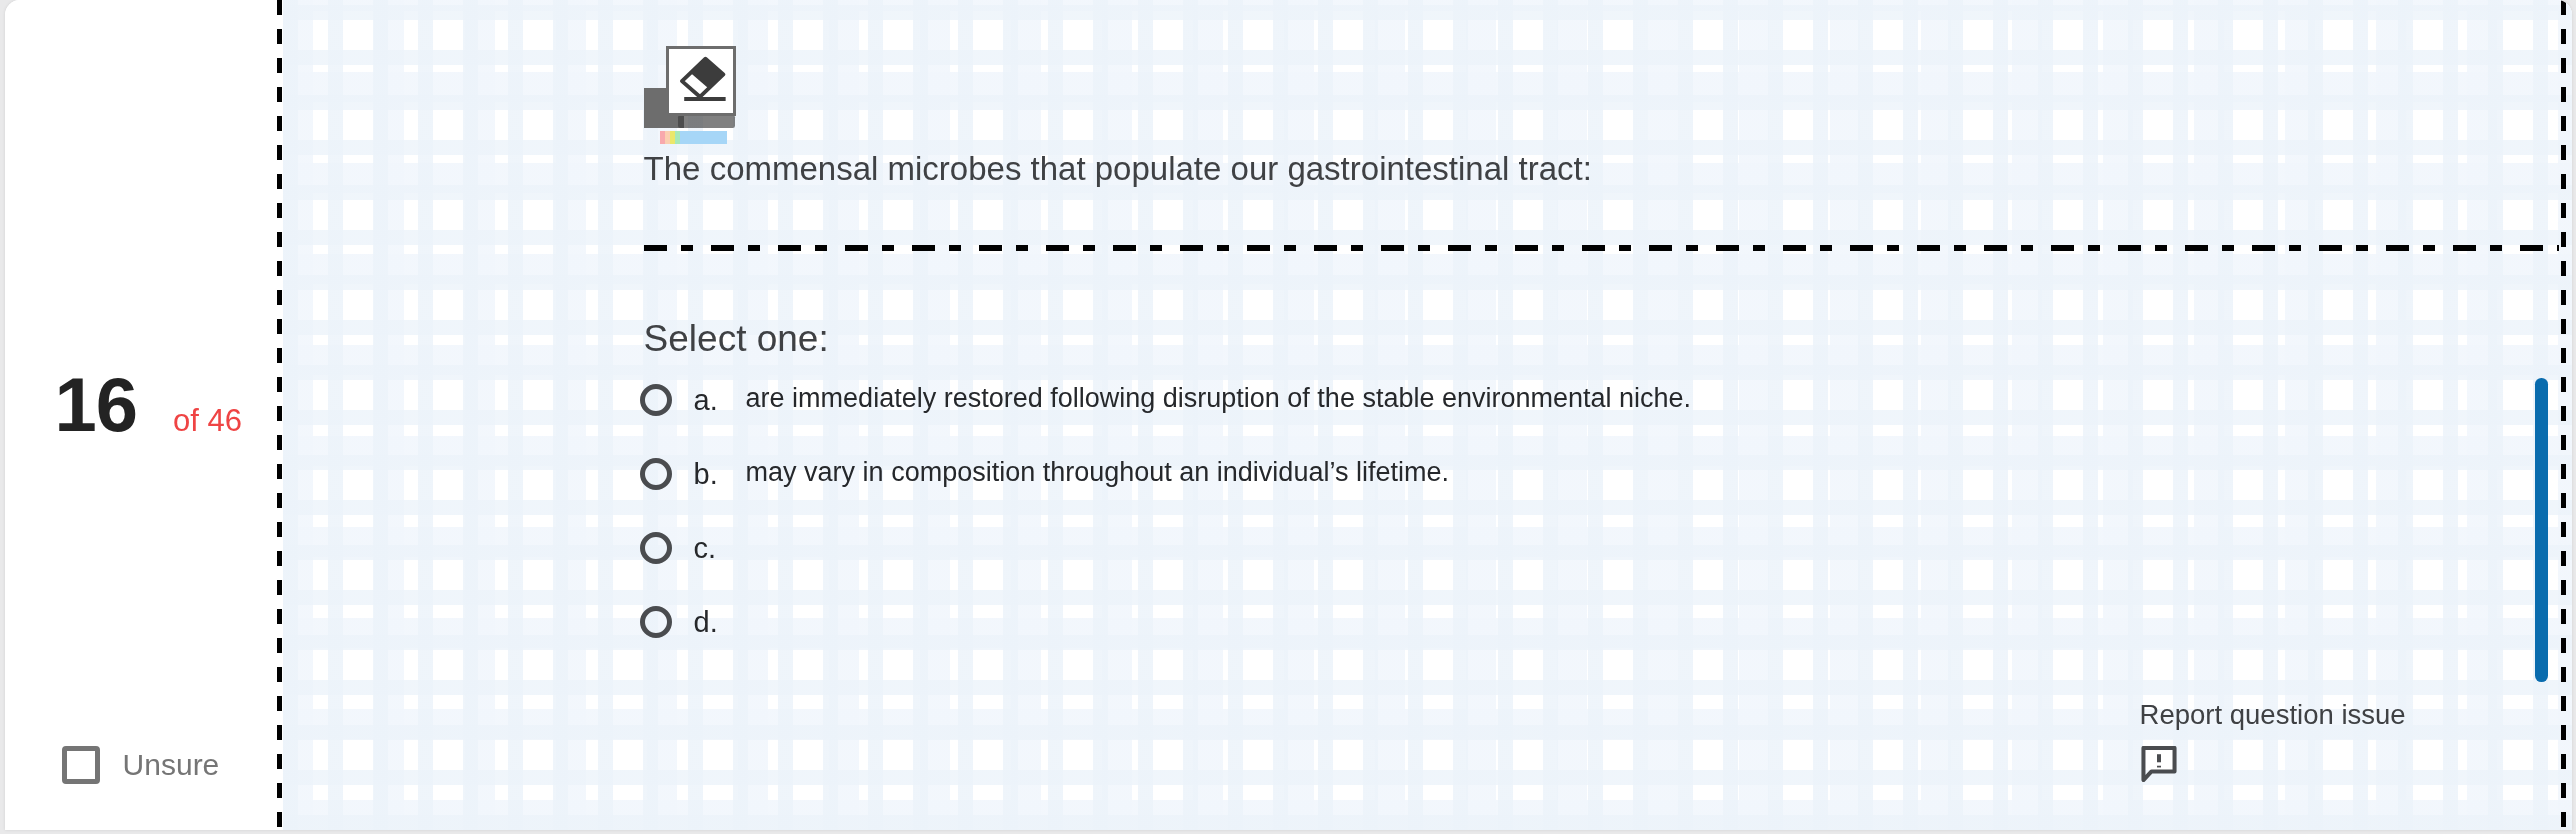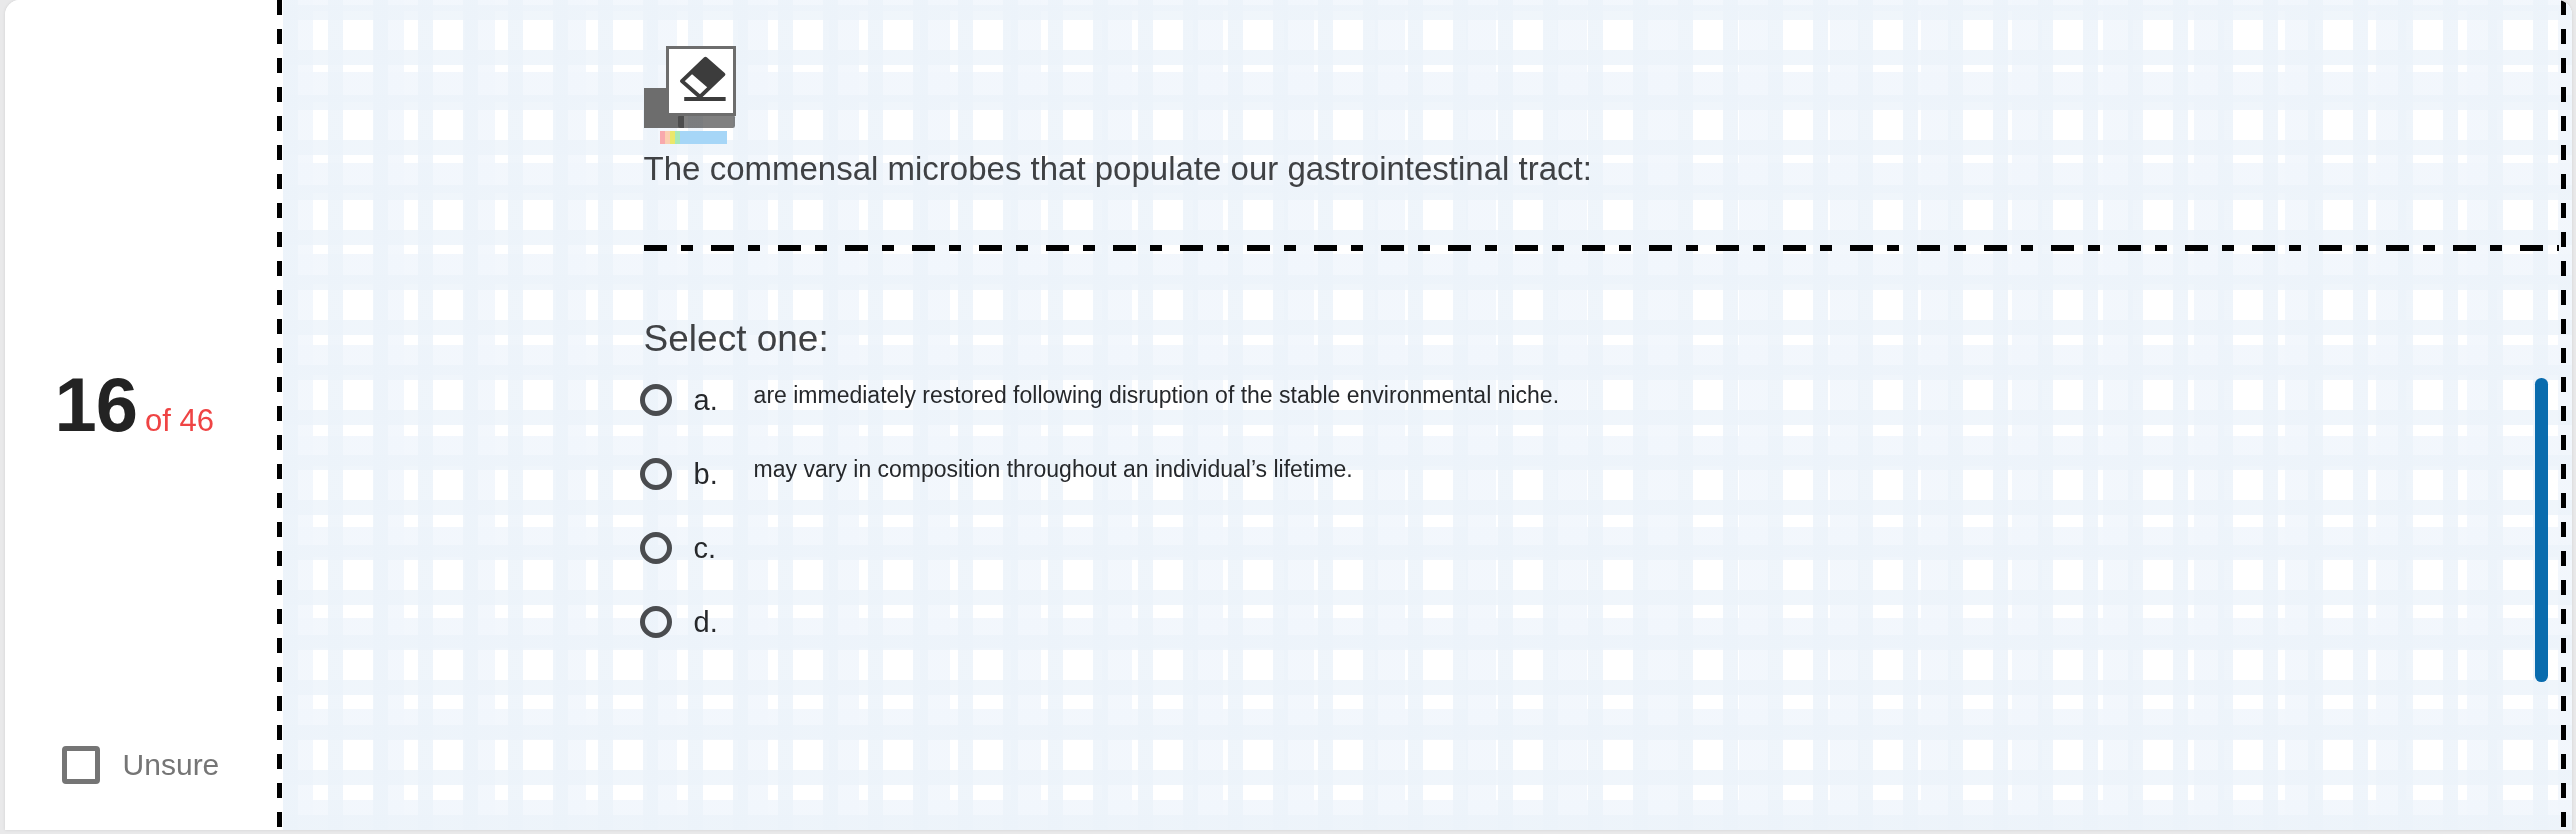--- a/index.html
+++ b/index.html
@@ -48,20 +48,21 @@
     background-repeat: repeat-y;
   }
 
   #question-counter {
     position: absolute;
     left: 50px;
     top: 367px;
     display: flex;
     align-items: baseline;
     white-space: nowrap;
+    gap: 28px;
   }
   #q-num {
     font-size: 76px;
     font-weight: bold;
     color: #232323;
     letter-spacing: -1.1px;
     line-height: 1;
   }
   #q-total {
     font-size: 31px;
@@ -235,24 +236,24 @@
   .option-letter {
     position: absolute;
     left: 54px;
     top: 3.4px;
     font-size: 29px;
     color: #26282b;
     line-height: 32px;
   }
   .option-text {
     position: absolute;
-    left: 114px;
+    left: 106px;
     top: 0;
     width: 1187px;
-    font-size: 23px;
+    font-size: 27px;
     color: #26282b;
     line-height: 1.26;
   }
 
   
   #mark-badge {
     position: absolute;
     right: 57px;
     top: 72px;
     width: 106px;
@@ -379,20 +380,28 @@
         <span class="option-letter">c.</span>
       </div>
 
       <div class="option-row">
         <span class="option-radio"></span>
         <span class="option-letter">d.</span>
       </div>
     </div>
 
 
+    <div id="report-issue">
+      <div id="report-issue-label">Report question issue</div>
+      <svg id="report-issue-icon" viewBox="0 0 66 62">
+        <path d="M6 3 H60 V44 H20 L6 59 Z" fill="none" stroke="#4a4c4f" stroke-width="7" stroke-linejoin="round"></path>
+        <line x1="33" y1="14" x2="33" y2="28" stroke="#4a4c4f" stroke-width="7"></line>
+        <line x1="33" y1="34" x2="33" y2="37" stroke="#4a4c4f" stroke-width="7"></line>
+      </svg>
+    </div>
 
     <div id="scrollbar-track">
       <div id="scrollbar-thumb" style="background: rgb(10, 108, 174);"></div>
     </div>
 
     <div class="panel-dash-border-right"></div>
   </div>
 </div>
 
 

